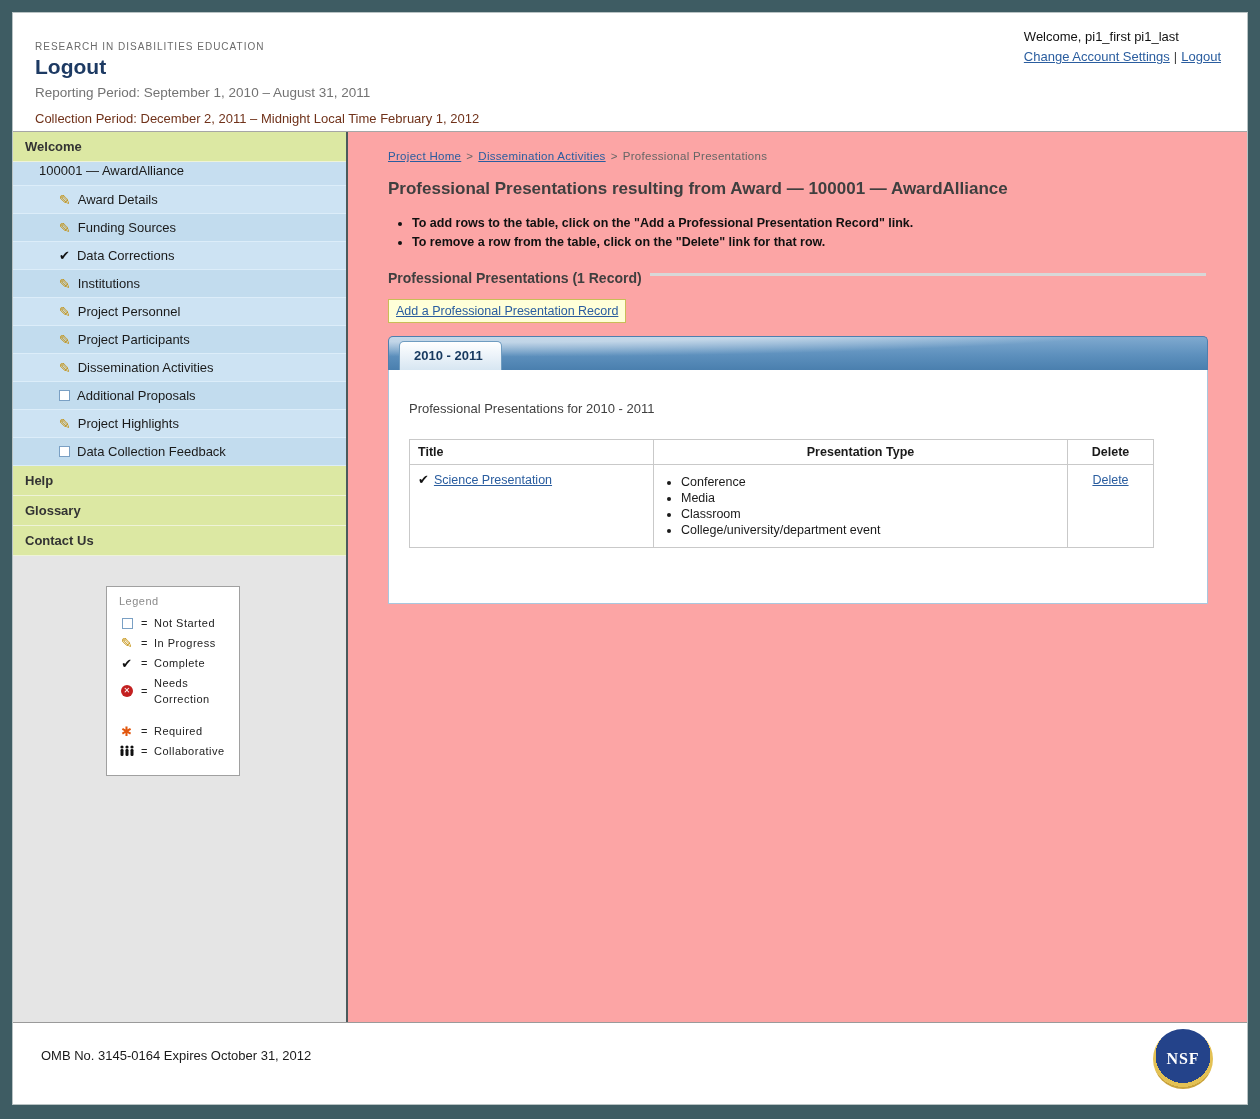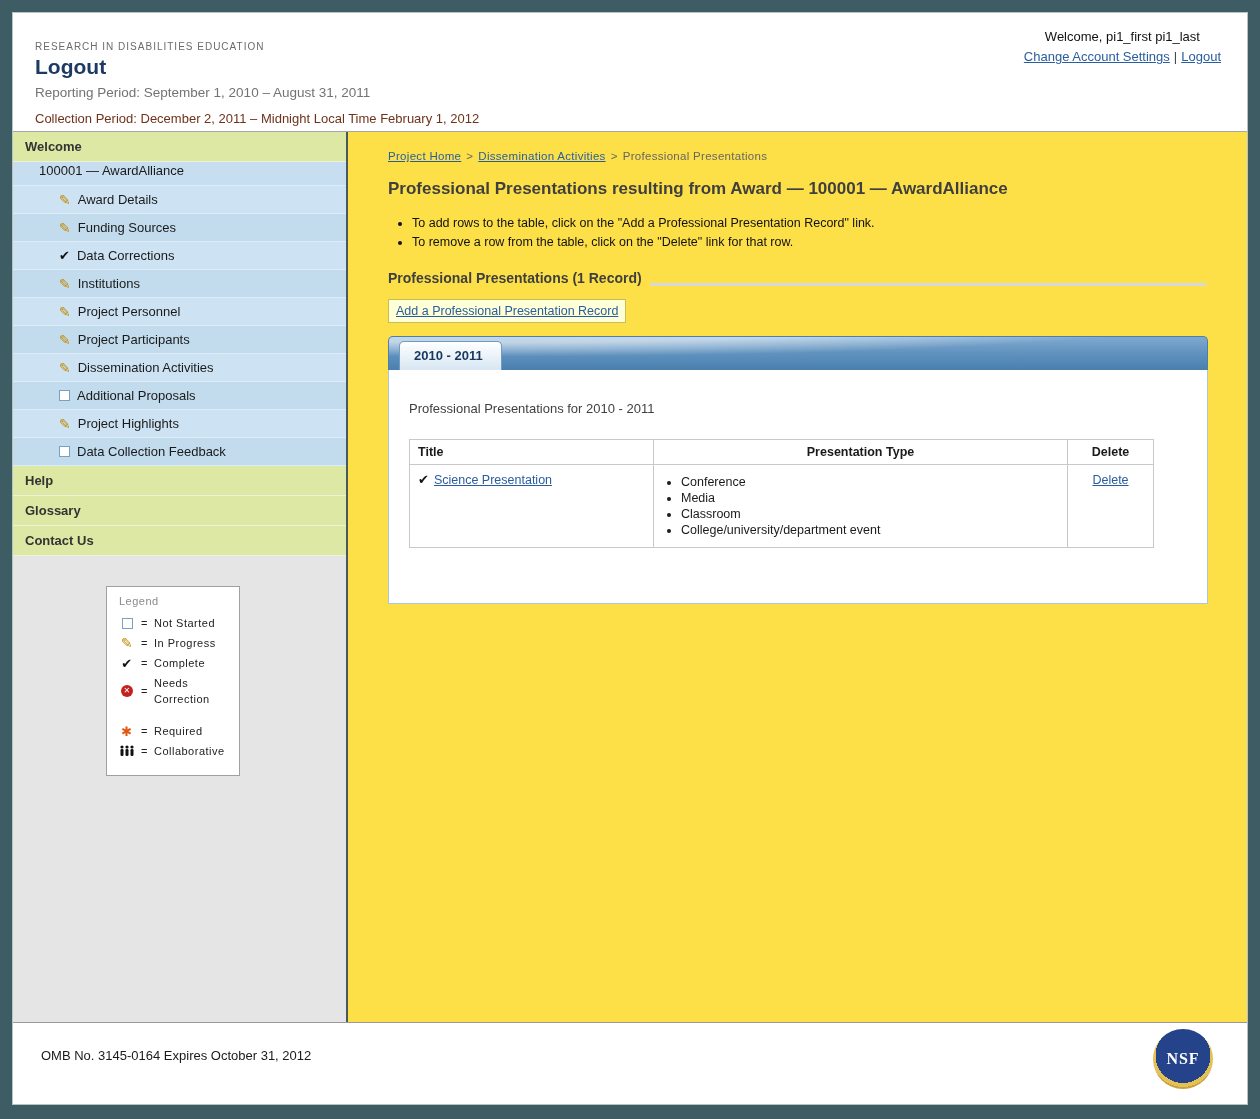--- a/index.html
+++ b/index.html
@@ -21,21 +21,21 @@
     overflow:hidden;
   }
   a { color:#2a5d9f; text-decoration:underline; cursor:pointer; }
 
   
   .header { height:118px; position:relative; padding:28px 26px 0 22px; flex:0 0 auto; }
   .org-title { font-size:10px; color:#6b6b6b; letter-spacing:1px; }
   .app-title { font-size:21px; font-weight:bold; color:#1d3a63; margin-top:3px; }
   .reporting-period { font-size:13.5px; color:#737373; margin-top:6px; }
   .collection-period { font-size:13px; color:#70321a; margin-top:11px; }
-  .account { position:absolute; top:16px; right:26px; text-align:center; font-size:13px; color:#111; }
+  .account { position:absolute; top:16px; right:26px; text-align:left; font-size:13px; color:#111; }
   .account-links { margin-top:5px; }
   .account-sep { color:#444; margin:0 4px; text-decoration:none; }
 
   
   .body-wrap { flex:1 1 auto; display:flex; border-top:1px solid #a6a6a6; min-height:0; }
   .sidebar { width:335px; flex:0 0 335px; background:#e5e5e5; border-right:2px solid #4a5a5c; }
 
   .nav-header {
     background:#dce8a3; color:#333; font-size:13px; font-weight:bold;
     padding:7px 12px; border-bottom:1px solid #eef3d8; cursor:pointer;
@@ -74,29 +74,29 @@
   .legend-gap { margin-top:12px; }
   .legend-icon { width:16px; display:inline-flex; justify-content:center; align-items:center; flex:0 0 16px; }
   .icon-error {
     width:12px; height:12px; border-radius:50%; background:#c32020;
     color:#fff; font-size:8px; line-height:12px; text-align:center;
     display:inline-block; font-weight:bold;
   }
   .icon-required { color:#e2570e; font-size:13px; line-height:1; }
 
   
-  .content { flex:1 1 auto; background:#fde047; padding:18px 41px 0 40px; overflow:hidden; }
+  .content { flex:1 1 auto; background:#fca5a5; padding:18px 41px 0 40px; overflow:hidden; }
   .breadcrumb { font-size:11.5px; color:#666; letter-spacing:0.3px; }
   .breadcrumb .sep { margin:0 5px; color:#666; }
   .breadcrumb a { color:#2a5d9f; }
   .page-title { font-size:17px; font-weight:bold; color:#3f3f3f; margin-top:17px; }
-  .instructions { margin:17px 0 14px 24px; font-size:12.5px; color:#111; }
+  .instructions { margin:17px 0 14px 24px; font-size:12.5px; color:#111;font-weight:bold; }
   .instructions li { margin-bottom:5px; }
 
-  .section-row { margin-top:21px; display:flex; align-items:flex-end; }
+  .section-row { margin-top:21px; display:flex; align-items:flex-start; }
   .section-title { font-size:14px; font-weight:bold; color:#3f3f3f; white-space:nowrap; }
   .section-rule { flex:1; height:3px; background:#d8d8d8; margin-left:8px; margin-top:3px; }
 
   .add-box {
     display:inline-block; margin-top:13px;
     background:#ffffd8; border:1px solid #c9bd57; padding:4px 7px;
     font-size:12.5px;
   }
 
   .panel { width:820px; margin-top:13px; }

